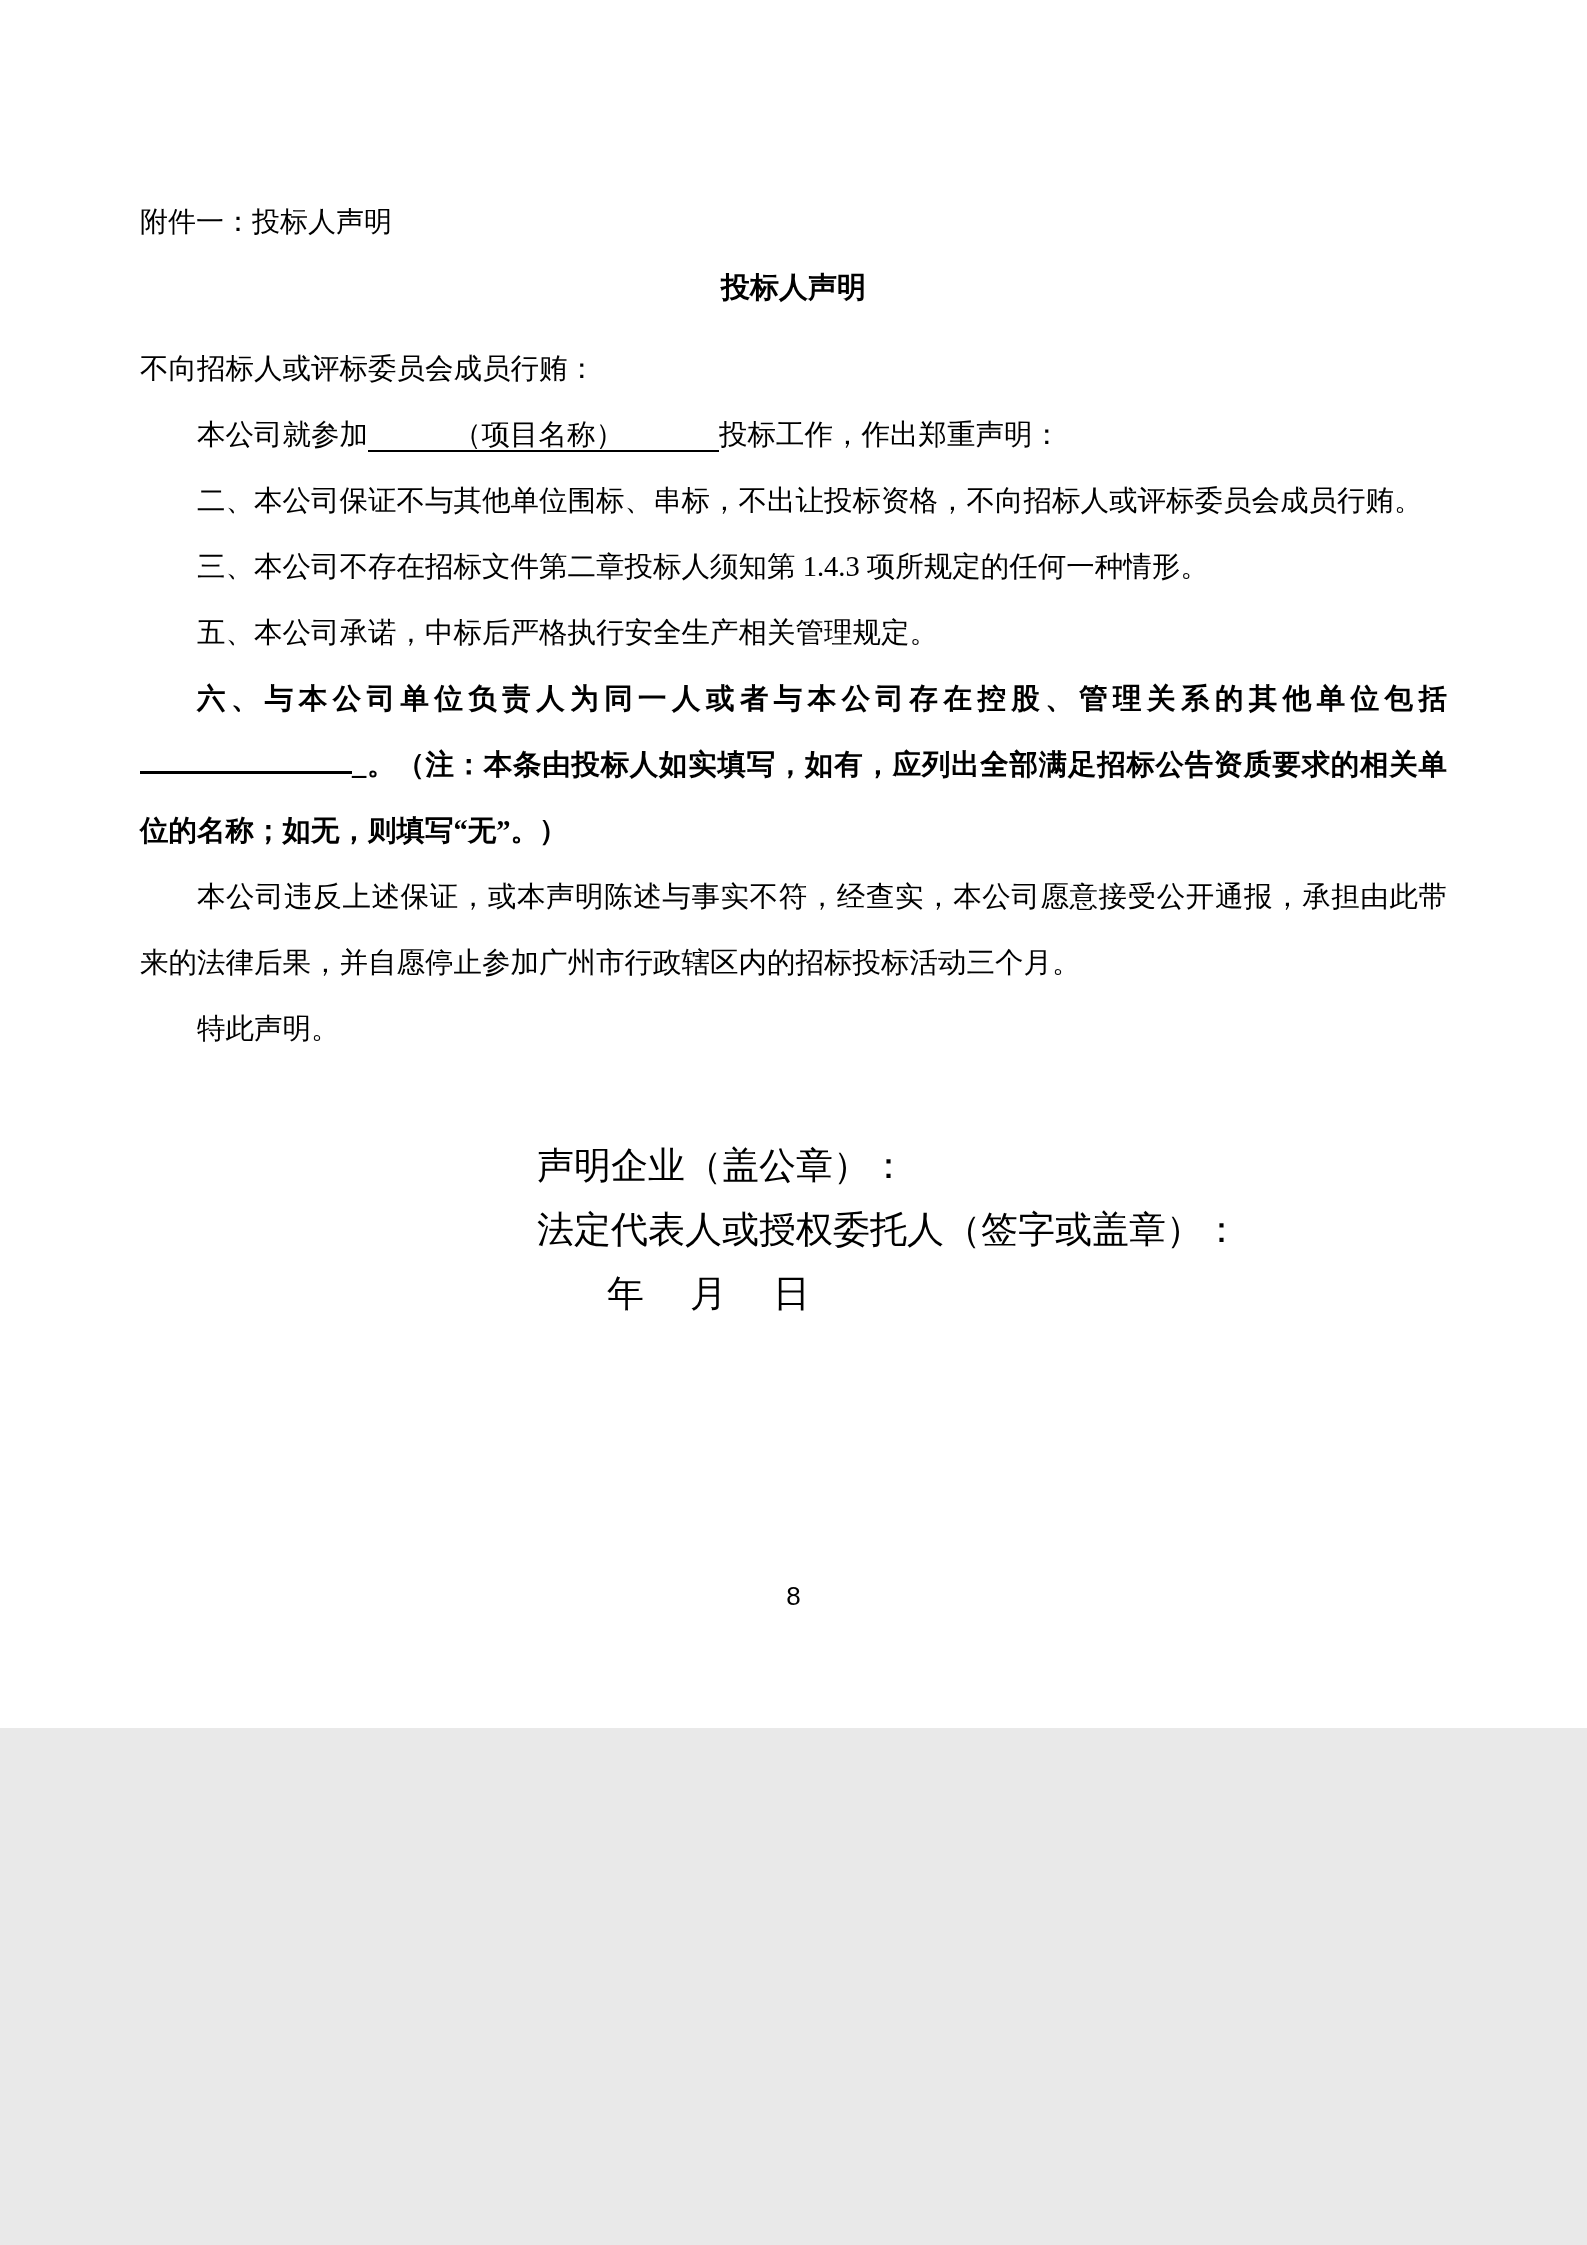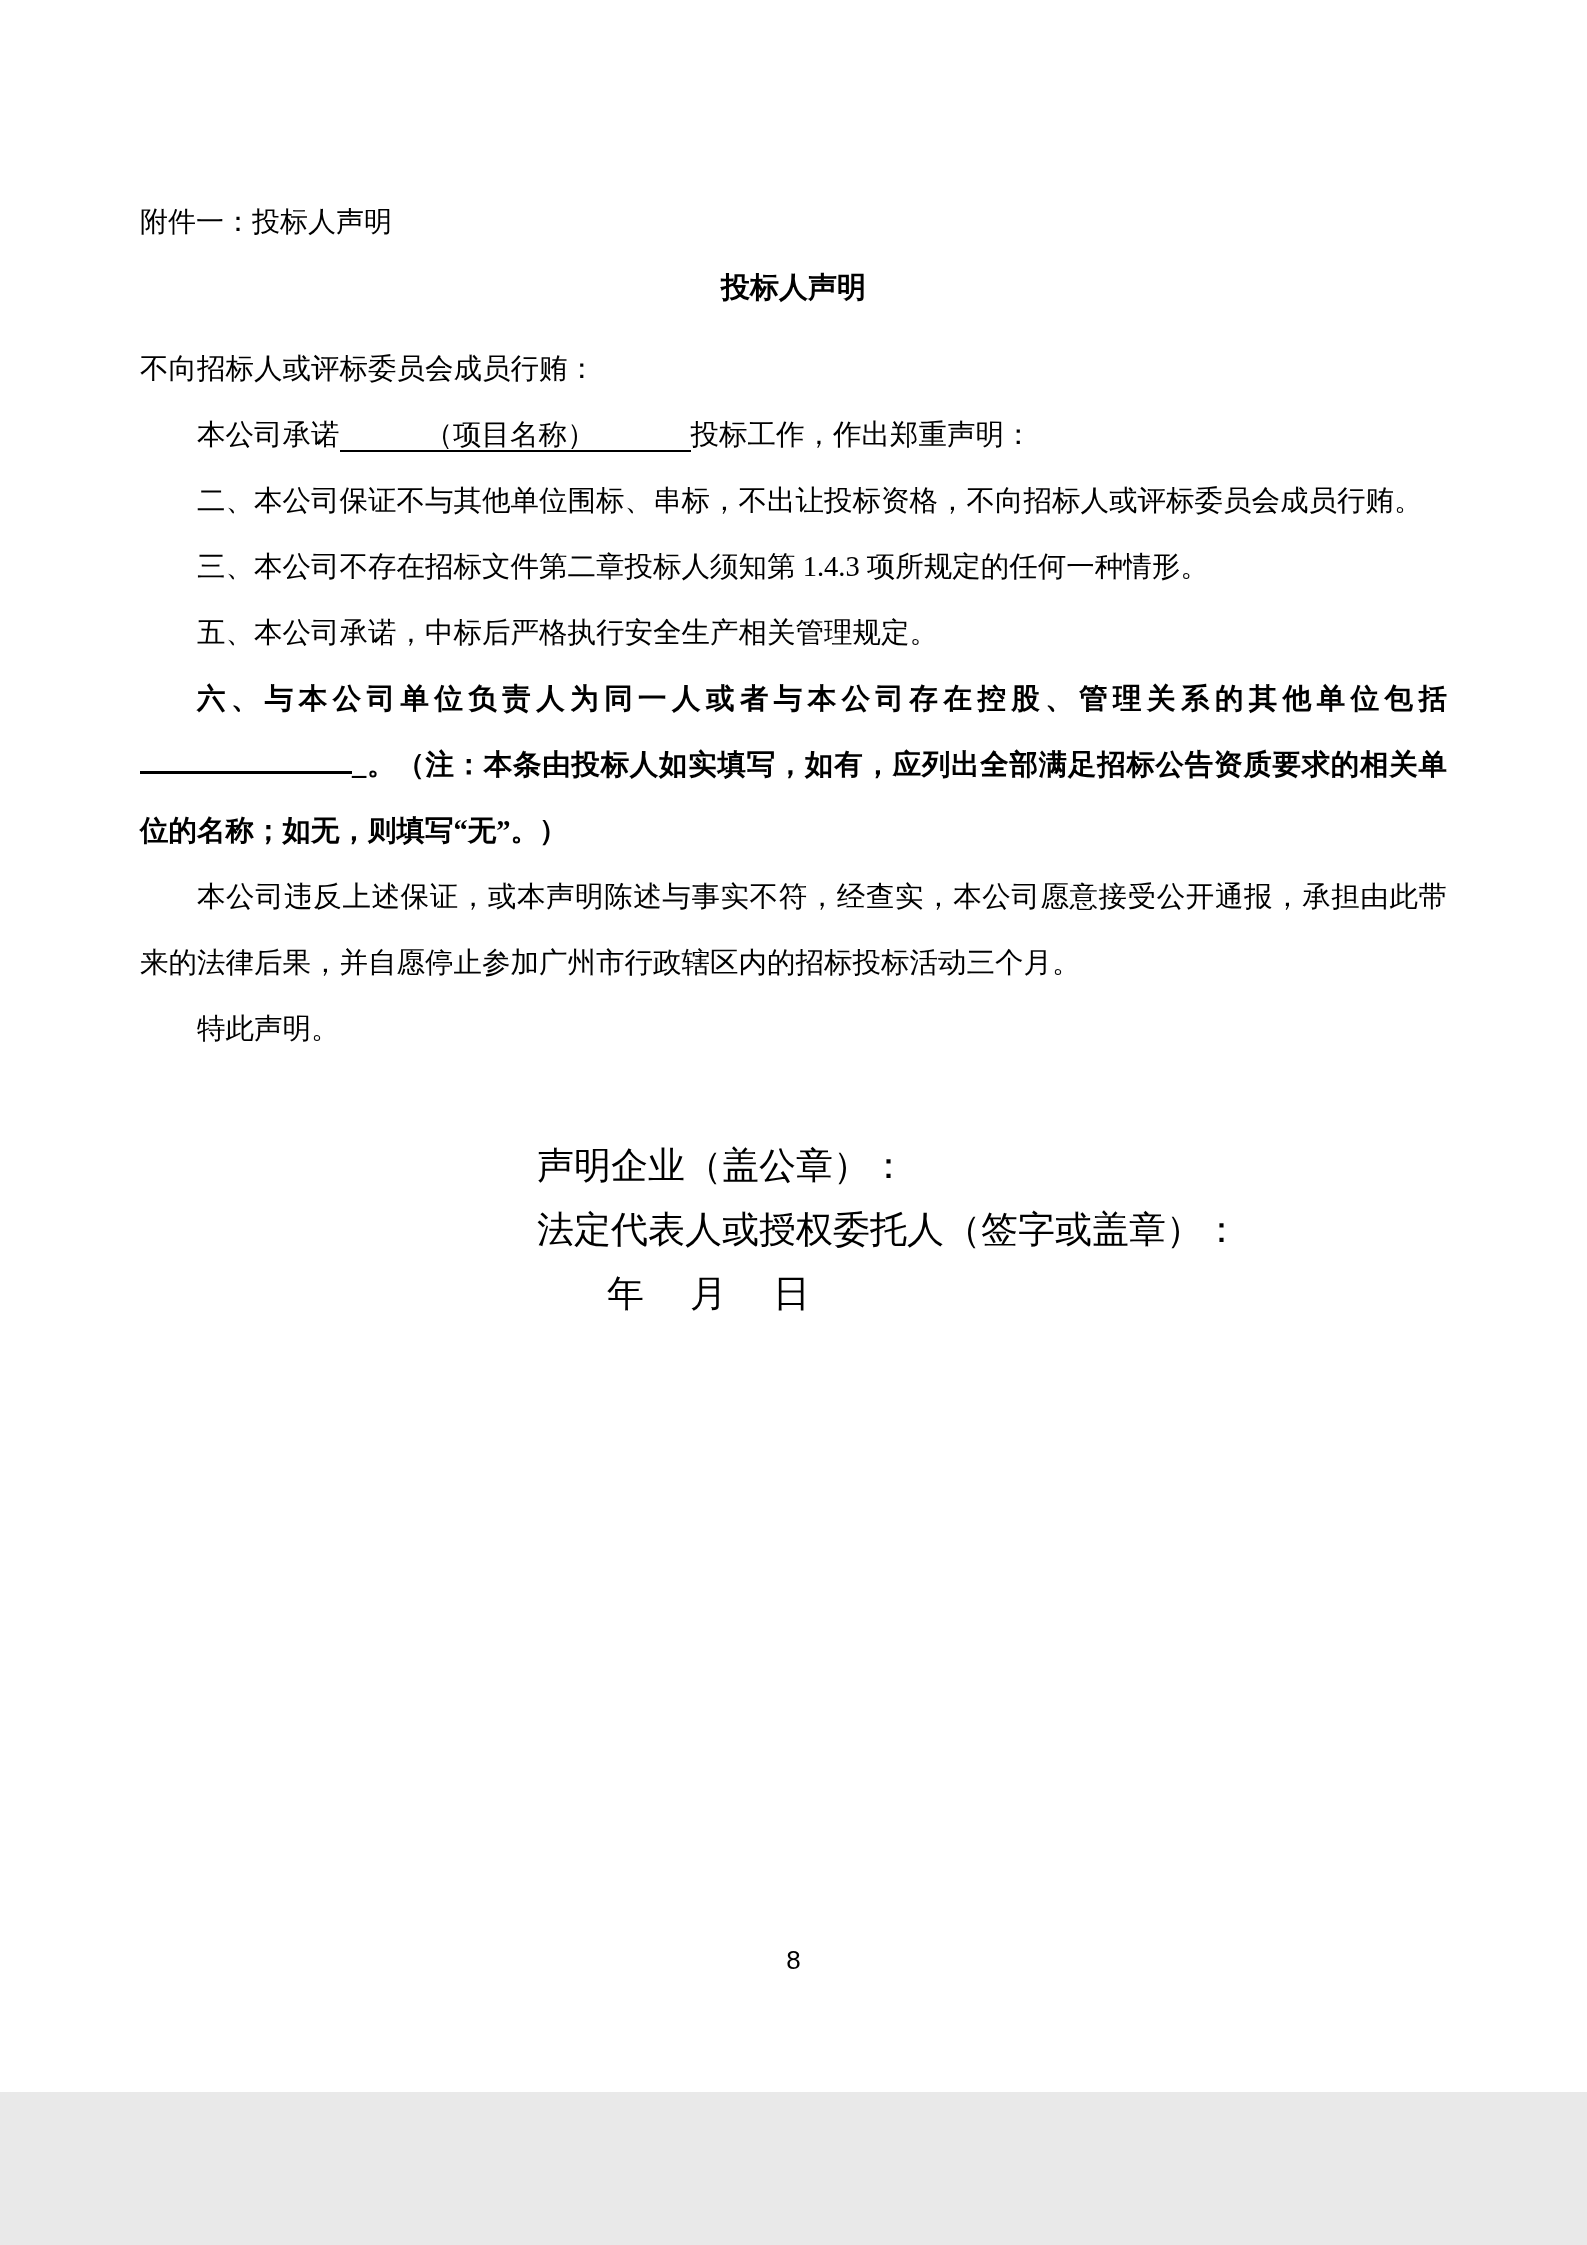--- a/index.html
+++ b/index.html
@@ -1,20 +1,20 @@
 <!DOCTYPE html>
 <html><head>
 <meta charset="utf-8">
 <style>
   * { margin:0; padding:0; box-sizing:border-box; }
   html, body { background:#e9e9e9; }
   .page {
     position:relative;
     width:1587px;
-    height:2092px;
+    height:1728px;
     margin:0 auto;
     background:#ffffff;
     font-family:"Liberation Serif","DejaVu Serif",serif;
     color:#000000;
     overflow:hidden;
   }
   .content {
     position:absolute;
     left:140px;
     top:0;
@@ -79,21 +79,21 @@
   <div class="content">
 
     <div class="attachment-note">附件一：投标人声明</div>
 
     <h1 class="doc-title">投标人声明</h1>
 
     <div class="body-text">
 
       <p>不向招标人或评标委员会成员行贿：</p>
 
-      <p class="indent"><span>本公司承诺</span><span class="ublank"><span class="sp sp-w1"></span><span>（项目名称）</span><span class="sp sp-w2"></span></span><span>投标工作，作出郑重声明：</span></p>
+      <p class="indent"><span>本公司就参加</span><span class="ublank"><span class="sp sp-w1"></span><span>（项目名称）</span><span class="sp sp-w2"></span></span><span>投标工作，作出郑重声明：</span></p>
 
 
       <p class="indent">二、本公司保证不与其他单位围标、串标，不出让投标资格，不向招标人或评标委员会成员行贿。</p>
 
       <p class="indent">三、本公司不存在招标文件第二章投标人须知第 1.4.3 项所规定的任何一种情形。</p>
 
 
       <p class="indent">五、本公司承诺，中标后严格执行安全生产相关管理规定。</p>
 
       <p class="indent bold"><span>六、与本公司单位负责人为同一人或者与本公司存在控股、管理关系的其他单位包括</span><span class="blank blank-units"></span><span>_。（注：本条由投标人如实填写，如有，应列出全部满足招标公告资质要求的相关单位的名称；如无，则填写“无”。）</span></p>

